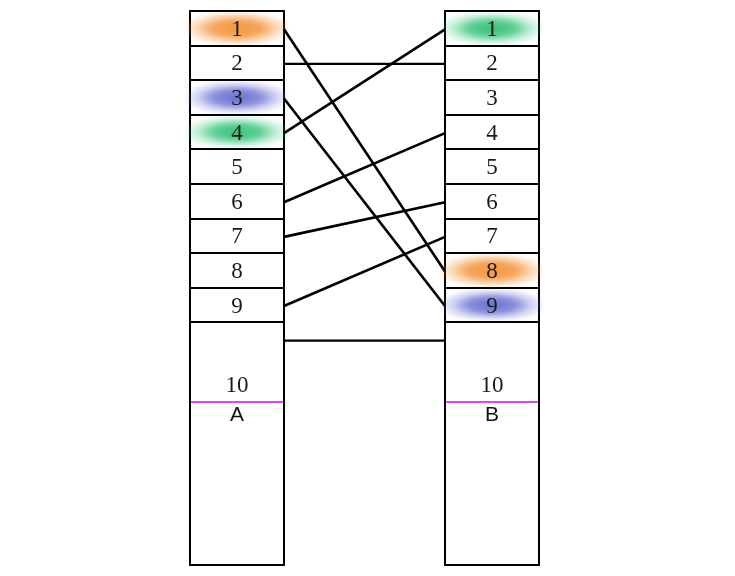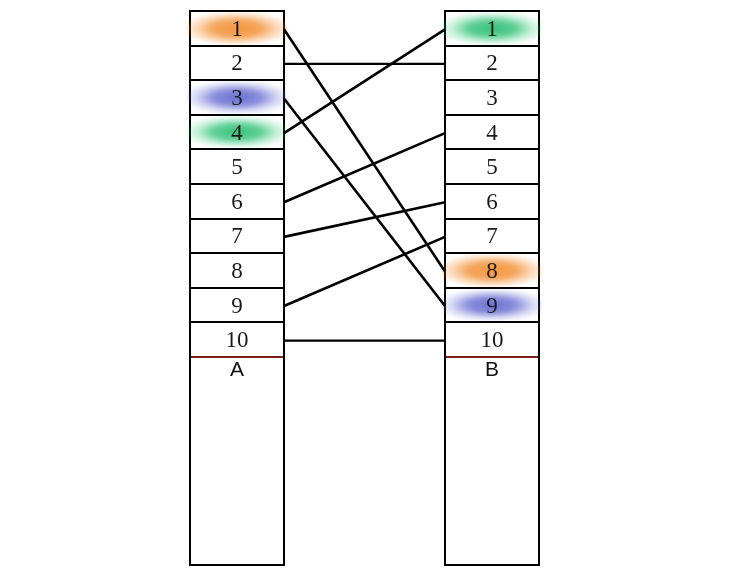--- a/index.html
+++ b/index.html
@@ -73,21 +73,21 @@
     flex:1 1 auto;
     display:flex;
     align-items:center;
     justify-content:center;
     border-bottom:none;
     height:auto;
     font-family:"Liberation Sans", sans-serif;
     font-size:21px;
     color:#111;
   }
-  .cell.last-num{border-bottom:2px solid #7f1d1d;}
+  .cell.last-num{border-bottom:2px solid #d946ef;margin-top:45px;}
   svg.links{
     position:absolute;left:0;top:0;
     width:735px;height:576px;
     pointer-events:none;
   }
   svg.links line{
     stroke:#000;
     stroke-width:2.6;
     stroke-linecap:butt;
   }

